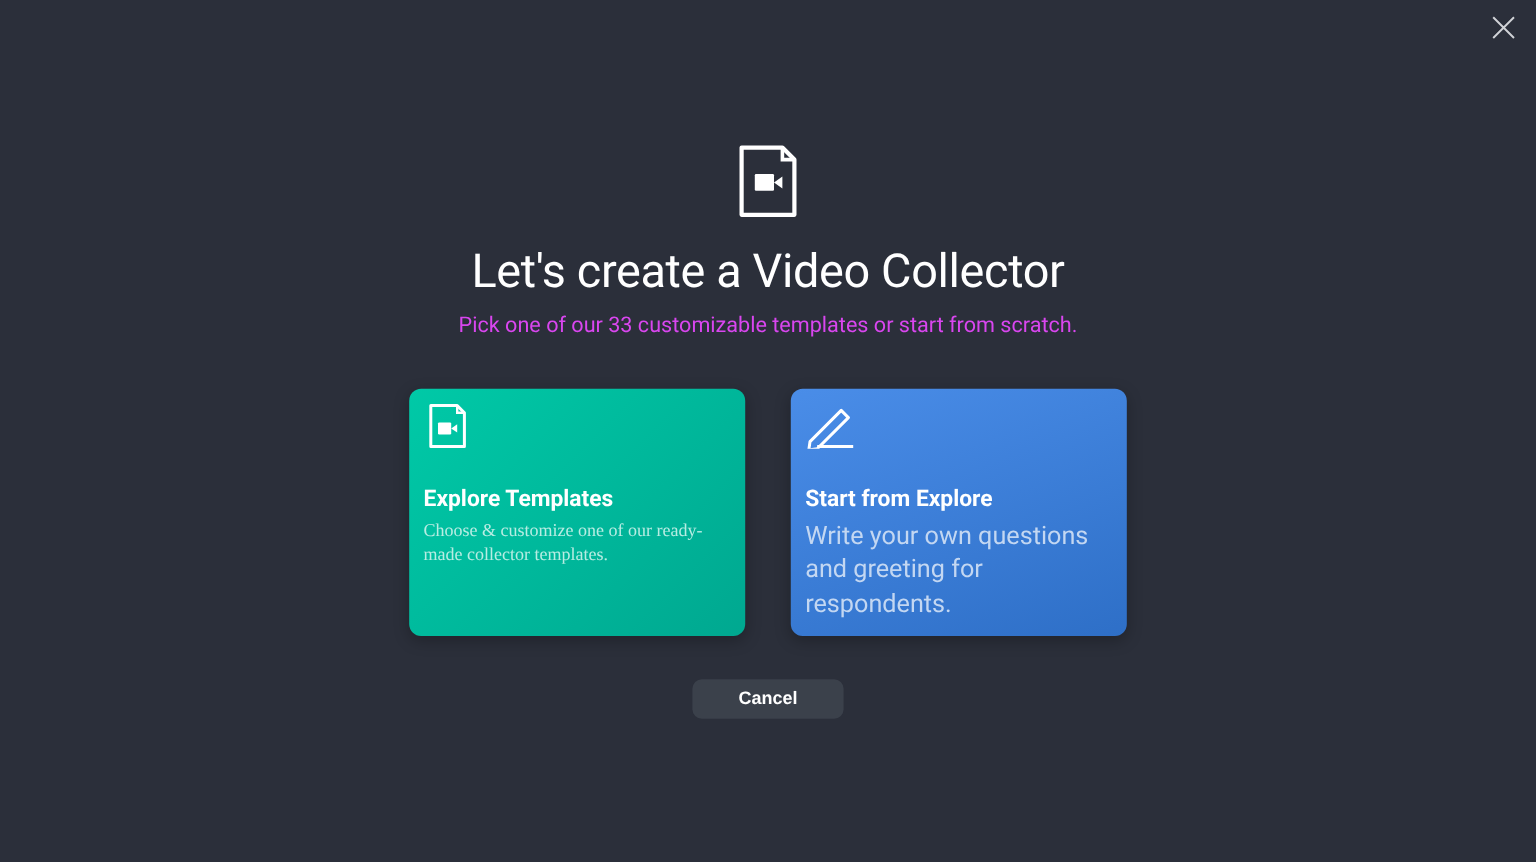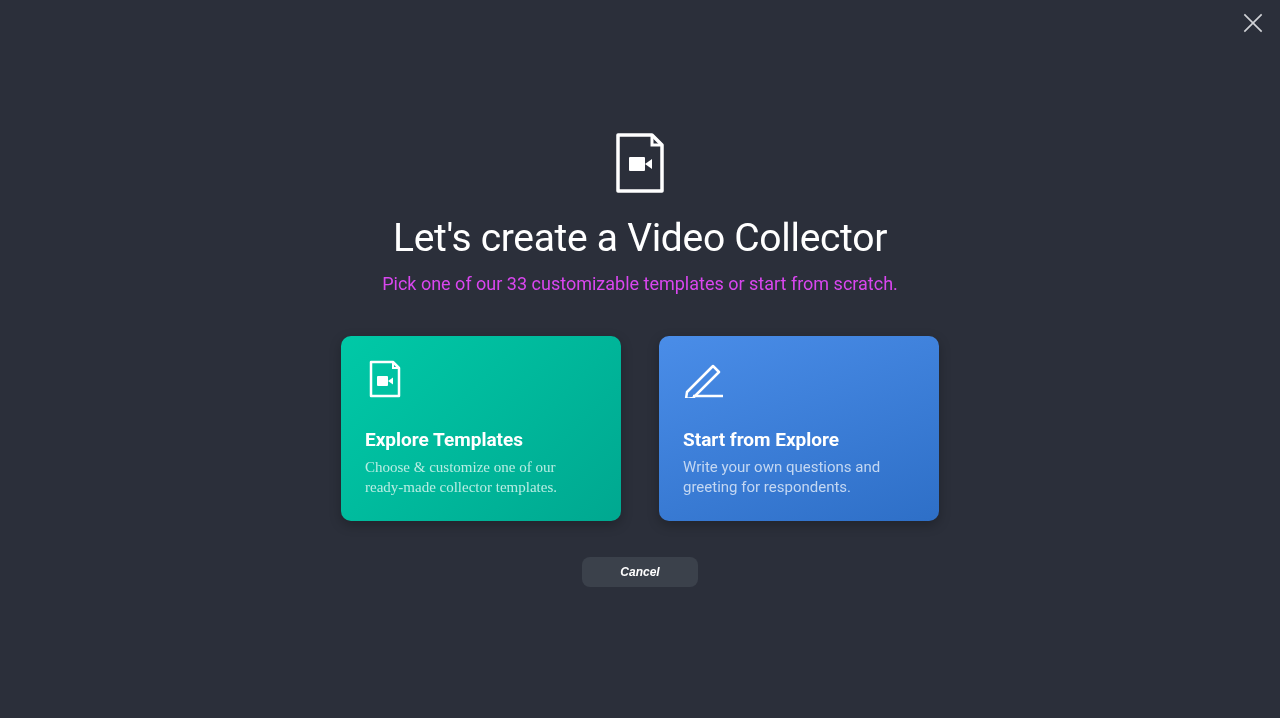--- a/index.html
+++ b/index.html
@@ -74,21 +74,21 @@
     
     .cards {
       display: flex;
       gap: 38px;
       margin-bottom: 36px;
     }
     
     .card {
       width: 280px;
       border-radius: 10px;
-      padding: 24px;
+      padding: 12px;
       cursor: pointer;
       box-shadow: 0 4px 12px rgba(0,0,0,0.25);
       display: flex;
       flex-direction: column;
     }
     
     .card-templates {
       background: linear-gradient(135deg, #00c9a7 0%, #00a890 100%);
     }
     
@@ -116,34 +116,33 @@
     
     .card-templates .card-desc {
       color: #b8ede3;
       font-size: 15px;
       line-height: 1.35;
       font-family: Liberation Serif, serif;
     }
     
     .card-scratch .card-desc {
       color: #c3d7f2;
-      font-size: 15px;
+      font-size: 21px;
       line-height: 1.35;
     }
     
     .cancel-btn {
       background-color: #3b414b;
       color: #ffffff;
-      font-size: 12px;
+      font-size: 15px;
       font-weight: 700;
       border: none;
       border-radius: 8px;
       padding: 8px 38px;
       cursor: pointer;
-      font-style: italic;
     }
   </style>
 </head>
 <body>
 
 <div class="close-btn">
   <span>
     <svg viewBox="0 0 24 24" fill="none">
       <path d="M4 4 L20 20 M20 4 L4 20"></path>
     </svg>

